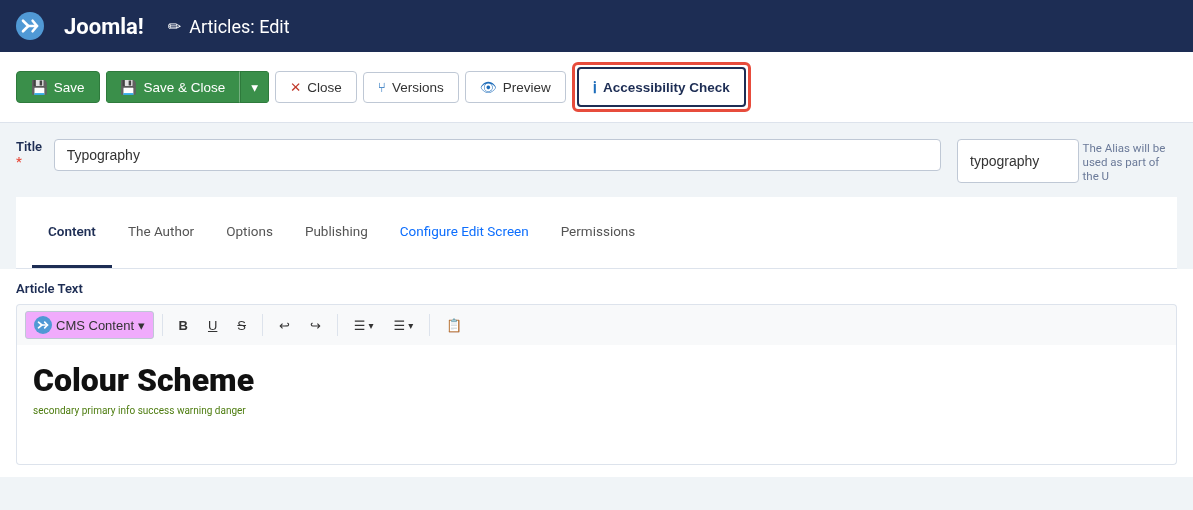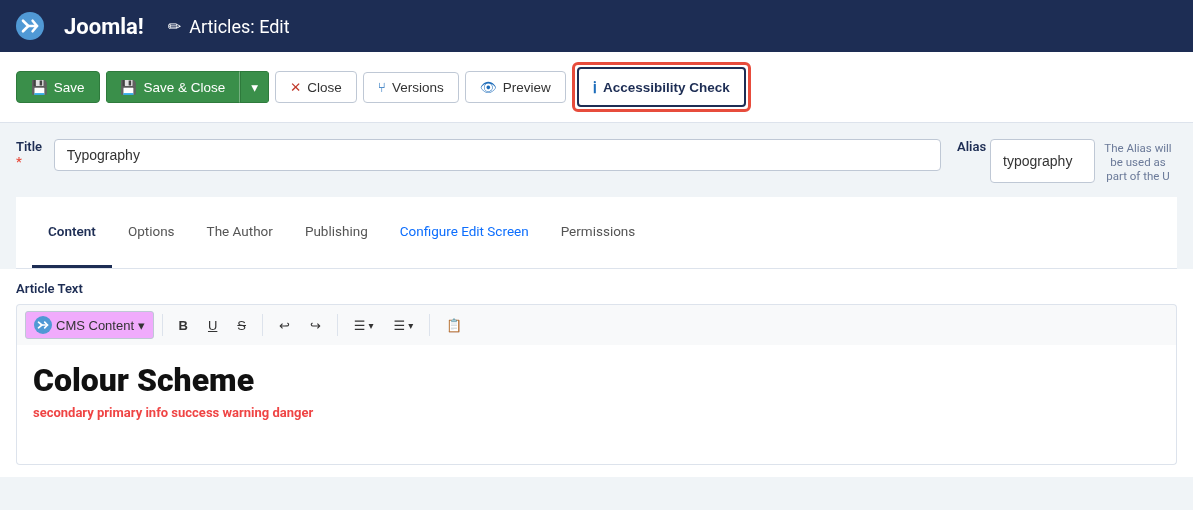--- a/index.html
+++ b/index.html
@@ -144,21 +144,20 @@
       font-size: 14px;
       color: #333;
       background: #fff;
       outline: none;
       width: 100%;
     }
     .alias-hint {
       font-size: 11.5px;
       color: #6b7a99;
       margin-top: 2px;
-      text-align: center;
     }
 
     
     .tabs-bar {
       background: #fff;
       border-bottom: 1px solid #dde3ec;
       display: flex;
       padding: 0 16px;
       margin-top: 14px;
       gap: 0;
@@ -236,23 +235,22 @@
       border-radius: 0 0 4px 4px;
       overflow: hidden;
     }
     .editor-heading {
       font-size: 32px;
       font-weight: 900;
       color: #111;
       margin-bottom: 6px;
     }
     .editor-subtext {
-      font-size: 13px;
-      color: #ef4444;
-      font-weight: bold;
+      font-size: 10px;
+      color: #4d7c0f;
     }
 
     
     .joomla-x {
       display: inline-flex;
       width: 28px;
       height: 28px;
     }
   </style>
 </head>
@@ -317,35 +315,34 @@
 <div class="form-area">
   <div class="form-row">
     <div class="form-group form-group-title">
       <label class="form-label">
         <span>Title</span>
         <span class="required-star">*</span>
       </label>
       <input class="form-control" type="text" value="Typography" style="">
     </div>
     <div class="form-group form-group-alias">
-      <label class="form-label">Alias</label>
       <input class="form-control" type="text" value="typography" style="">
       <div class="alias-hint">The Alias will be used as part of the U</div>
     </div>
   </div>
 
   <div class="tabs-bar">
     <div class="tab-item active">
       <span>Content</span>
     </div>
     <div class="tab-item">
+      <span>The Author</span>
+    </div>
+    <div class="tab-item">
       <span>Options</span>
-    </div>
-    <div class="tab-item">
-      <span>The Author</span>
     </div>
     <div class="tab-item">
       <span>Publishing</span>
     </div>
     <div class="tab-item link-style">
       <span>Configure Edit Screen</span>
     </div>
     <div class="tab-item">
       <span>Permissions</span>
     </div>

